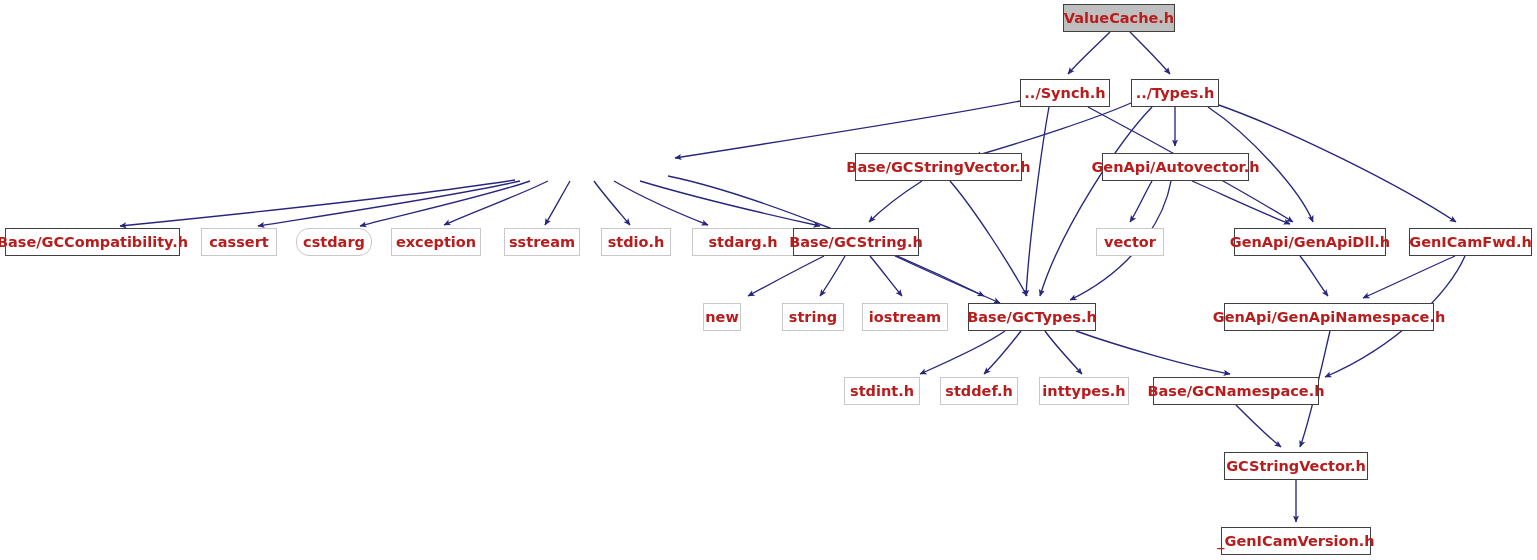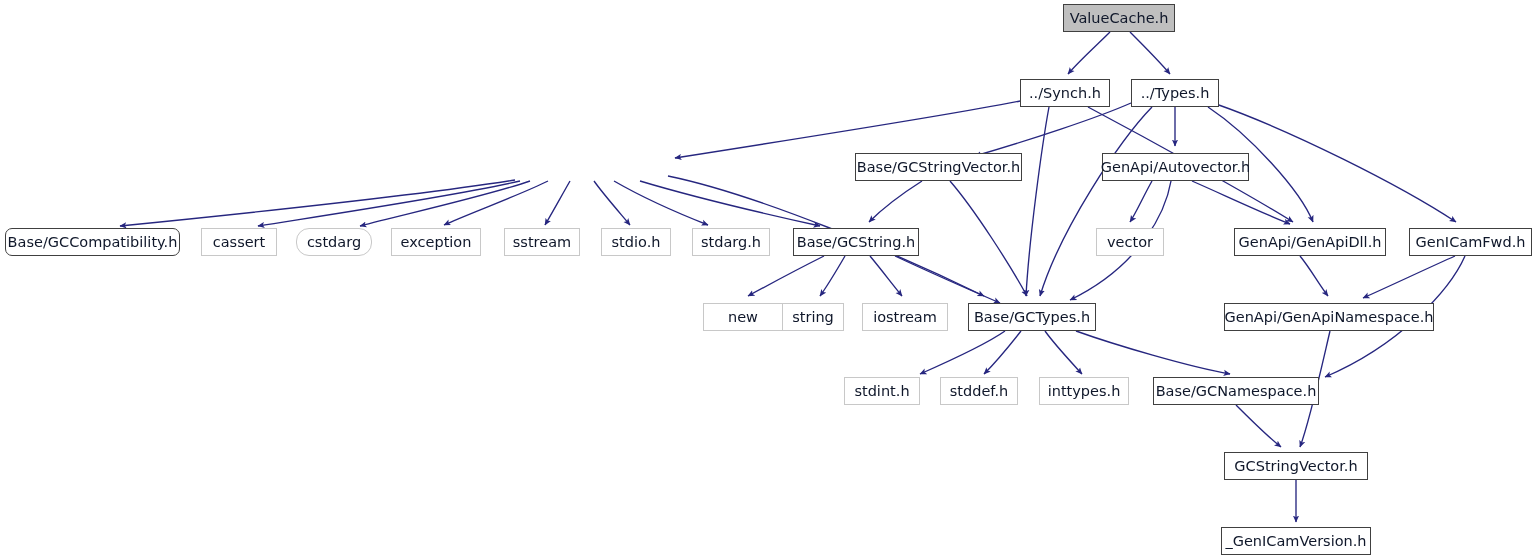--- a/index.html
+++ b/index.html
@@ -26,25 +26,26 @@
   }
   .node {
     position: absolute;
     box-sizing: border-box;
     display: flex;
     align-items: center;
     justify-content: center;
     white-space: nowrap;
     font-size: 14.5px;
     line-height: 1;
-    color: #0f172a;
+    color: #b91c1c;
     background: #ffffff;
     border: 1px solid #c8c8c8;
     height: 28px;
     z-index: 3;
+    font-weight: bold;
   }
   .node.kind-doc {
     border: 1.6px solid #404040;
   }
   .node.kind-root {
     border: 1.6px solid #404040;
     background: #bfbfbf;
   }
   .node-label {
     padding: 0 9px;
@@ -108,54 +109,54 @@
     </div>
     <div class="node kind-doc" style="left: 1131px; top: 79px; width: 88px;">
       <span class="node-label">../Types.h</span>
     </div>
     <div class="node kind-doc" style="left: 855px; top: 153px; width: 167px;">
       <span class="node-label">Base/GCStringVector.h</span>
     </div>
     <div class="node kind-doc" style="left: 1102px; top: 153px; width: 147px;">
       <span class="node-label">GenApi/Autovector.h</span>
     </div>
-    <div class="node kind-doc" style="left: 5px; top: 228px; width: 175px; border-radius: 7px;">
+    <div class="node kind-doc" style="left: 5px; top: 228px; width: 175px;">
       <span class="node-label">Base/GCCompatibility.h</span>
     </div>
     <div class="node kind-sys" style="left: 201px; top: 228px; width: 76px;">
       <span class="node-label">cassert</span>
     </div>
     <div class="node kind-sys" style="left: 296px; top: 228px; width: 76px; border-radius: 13px;">
       <span class="node-label">cstdarg</span>
     </div>
     <div class="node kind-sys" style="left: 391px; top: 228px; width: 90px;">
       <span class="node-label">exception</span>
     </div>
     <div class="node kind-sys" style="left: 504px; top: 228px; width: 76px;">
       <span class="node-label">sstream</span>
     </div>
     <div class="node kind-sys" style="left: 601px; top: 228px; width: 70px;">
       <span class="node-label">stdio.h</span>
     </div>
-    <div class="node kind-sys" style="left: 692px; top: 228px; width: 78px;">
+    <div class="node kind-sys" style="left: 692px; top: 228px; width: 102px;">
       <span class="node-label">stdarg.h</span>
     </div>
     <div class="node kind-doc" style="left: 793px; top: 228px; width: 126px;">
       <span class="node-label">Base/GCString.h</span>
     </div>
     <div class="node kind-doc" style="left: 1234px; top: 228px; width: 152px;">
       <span class="node-label">GenApi/GenApiDll.h</span>
     </div>
     <div class="node kind-doc" style="left: 1409px; top: 228px; width: 123px;">
       <span class="node-label">GenICamFwd.h</span>
     </div>
     <div class="node kind-sys" style="left: 1096px; top: 228px; width: 68px;">
       <span class="node-label">vector</span>
     </div>
-    <div class="node kind-sys" style="left: 703px; top: 303px; width: 80px;">
+    <div class="node kind-sys" style="left: 703px; top: 303px; width: 38px;">
       <span class="node-label">new</span>
     </div>
     <div class="node kind-sys" style="left: 782px; top: 303px; width: 62px;">
       <span class="node-label">string</span>
     </div>
     <div class="node kind-sys" style="left: 862px; top: 303px; width: 86px;">
       <span class="node-label">iostream</span>
     </div>
     <div class="node kind-doc" style="left: 968px; top: 303px; width: 128px;">
       <span class="node-label">Base/GCTypes.h</span>

